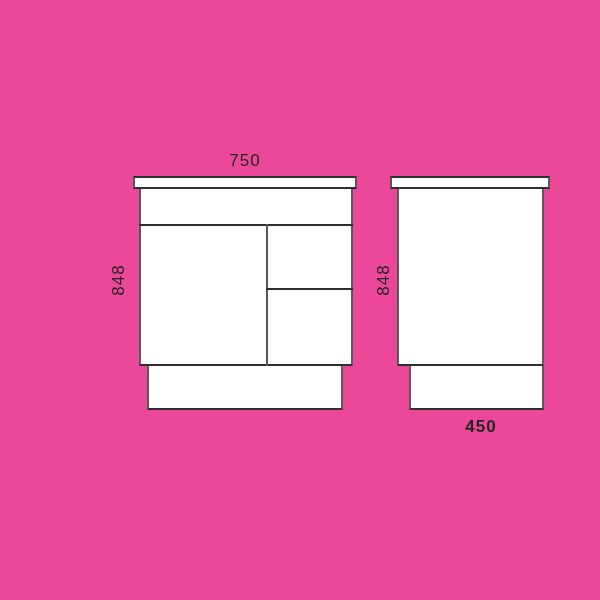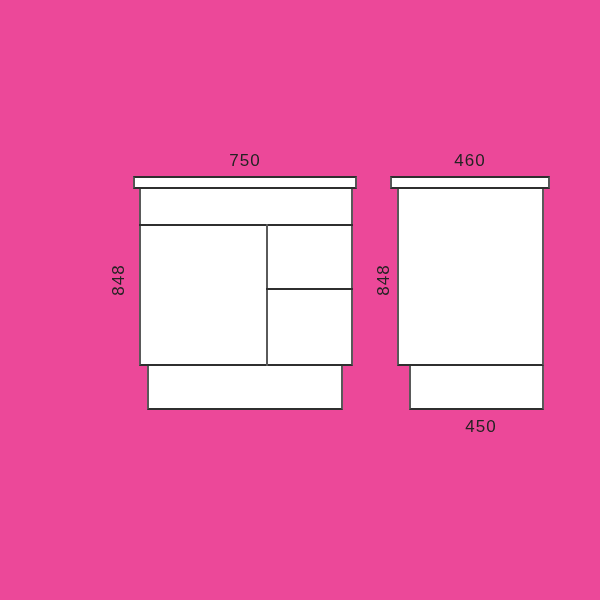--- a/index.html
+++ b/index.html
@@ -76,21 +76,21 @@
   .front-plinth       { left: 147px; top: 366px; width: 196px; height: 44px; }
   .front-height-label { left: 89px;  top: 270px; width: 60px; }
   .front-bottom-label { left: 213px; top: 417px; width: 80px; }
 
   
   .side-top-label     { left: 390px; top: 151px; width: 160px; }
   .side-slab          { left: 390px; top: 176px; width: 160px; height: 13px; }
   .side-carcass       { left: 397px; top: 189px; width: 147px; height: 177px; }
   .side-plinth        { left: 409px; top: 366px; width: 135px; height: 44px; }
   .side-height-label  { left: 354px; top: 270px; width: 60px; }
-  .side-bottom-label  { left: 441px; top: 417px; width: 80px; }
+  .side-bottom-label  { left: 441px; top: 417px; width: 80px; font-weight: bold; }
 </style>
 </head>
 <body>
 
 <div class="canvas">
 
   <div class="dim front-top-label">750</div>
 
   <div class="slab front-slab"></div>
 
@@ -100,21 +100,20 @@
 
   <div class="vline front-divider"></div>
 
   <div class="hline front-drawer-line"></div>
 
   <div class="plinth front-plinth"></div>
 
   <div class="dim dim-vert front-height-label">848</div>
 
 
-  <div class="dim side-top-label">460</div>
 
   <div class="slab side-slab"></div>
 
   <div class="carcass side-carcass"></div>
 
   <div class="plinth side-plinth"></div>
 
   <div class="dim dim-vert side-height-label">848</div>
 
   <div class="dim side-bottom-label">450</div>

